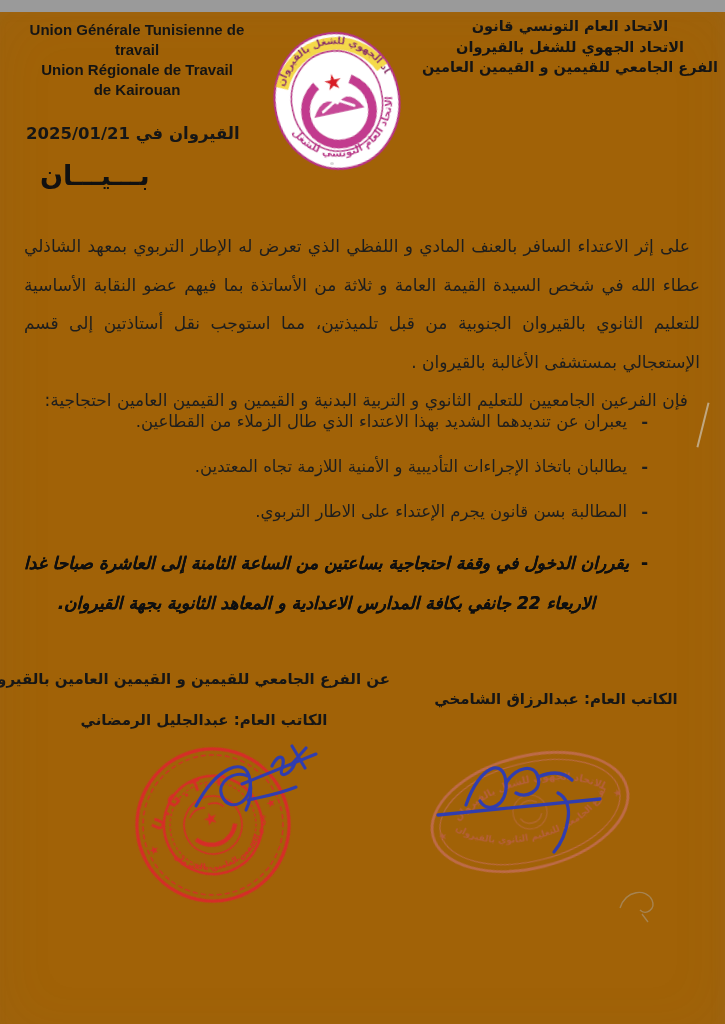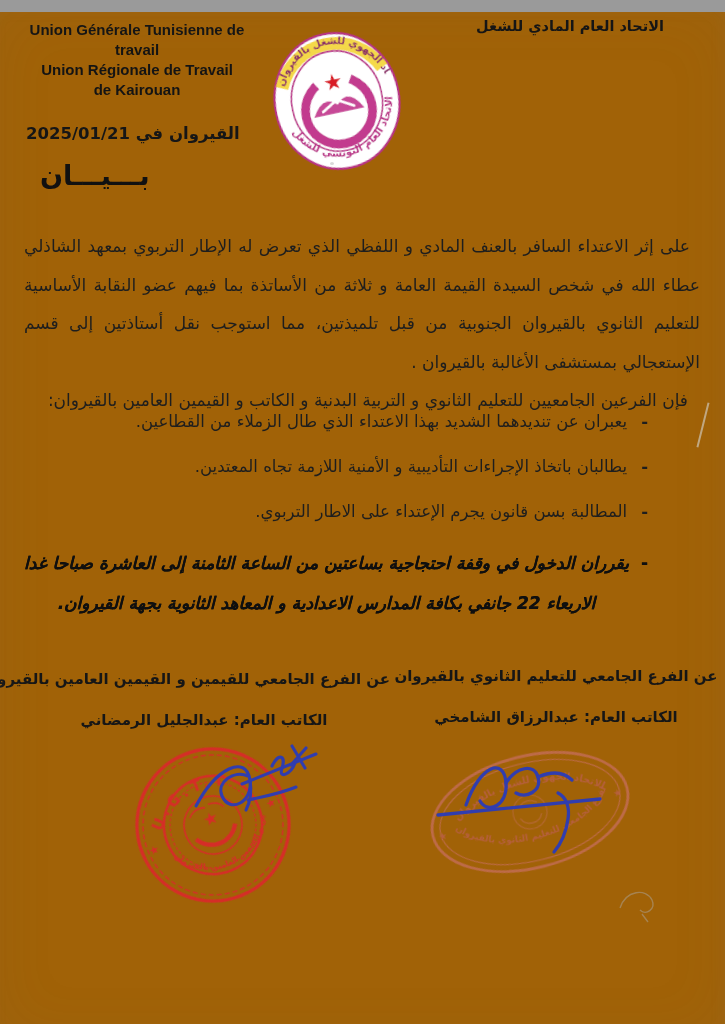--- a/index.html
+++ b/index.html
@@ -117,29 +117,31 @@
         <circle cx="70" cy="86" r="34" fill="none" stroke="#c23a8e" stroke-width="9"></circle>
         <path d="M 70,86 L 46,46 A 47 47 0 0 1 94,46 Z" fill="#fff"></path>
         <path d="M 44,88 Q 57,66 70,80 Q 83,64 96,88 Z" fill="#c23a8e" opacity="0.92"></path>
         <path d="M 54,84 l 14,-8 M 86,84 l -14,-8" stroke="#fff" stroke-width="2.6" stroke-linecap="round"></path>
         <text x="70" y="64" text-anchor="middle" font-size="22" fill="#d81f26">★</text>
       </g>
     </svg>
   </div>
 
   <div class="ar-header">
-    <div>الاتحاد العام المادي للشغل</div>
+    <div>الاتحاد العام التونسي قانون</div>
+    <div>الاتحاد الجهوي للشغل بالقيروان</div>
+    <div>الفرع الجامعي للقيمين و القيمين العامين</div>
   </div>
 
   <div class="date-line">القيروان في 2025/01/21</div>
 
   <h1 class="doc-title">بـــيـــان</h1>
 
   <p class="para para-1">على إثر الاعتداء السافر بالعنف المادي و اللفظي الذي تعرض له الإطار التربوي بمعهد الشاذلي عطاء الله في شخص السيدة القيمة العامة و ثلاثة من الأساتذة بما فيهم عضو النقابة الأساسية للتعليم الثانوي بالقيروان الجنوبية من قبل تلميذتين، مما استوجب نقل أستاذتين إلى قسم الإستعجالي بمستشفى الأغالبة بالقيروان .</p>
-  <p class="para para-2">فإن الفرعين الجامعيين للتعليم الثانوي و التربية البدنية و الكاتب و القيمين العامين بالقيروان:</p>
+  <p class="para para-2">فإن الفرعين الجامعيين للتعليم الثانوي و التربية البدنية و القيمين و القيمين العامين احتجاجية:</p>
 
   <div class="bullets">
     <div class="bullet">
       <span class="dash">-</span>
       <span class="btext">يعبران عن تنديدهما الشديد بهذا الاعتداء الذي طال الزملاء من القطاعين.</span>
     </div>
     <div class="bullet">
       <span class="dash">-</span>
       <span class="btext">يطالبان باتخاذ الإجراءات التأديبية و الأمنية اللازمة تجاه المعتدين.</span>
     </div>
@@ -148,21 +150,20 @@
       <span class="btext">المطالبة بسن قانون يجرم الإعتداء على الاطار التربوي.</span>
     </div>
   </div>
 
   <div class="strike-bullet">
     <span class="dash">-</span>
     <span class="btext">يقرران الدخول في وقفة احتجاجية بساعتين من الساعة الثامنة إلى العاشرة صباحا غدا الاربعاء 22 جانفي بكافة المدارس الاعدادية و المعاهد الثانوية بجهة القيروان.</span>
   </div>
 
   <div class="sig sig-right">
-    <div class="sig-org">عن الفرع الجامعي للتعليم الثانوي بالقيروان</div>
     <div class="sig-name">الكاتب العام: عبدالرزاق الشامخي</div>
   </div>
   <div class="sig sig-left">
     <div class="sig-org">عن الفرع الجامعي للقيمين و القيمين العامين بالقيروان</div>
     <div class="sig-name">الكاتب العام: عبدالجليل الرمضاني</div>
   </div>
 
   <div class="stamp stamp-red">
     <svg viewBox="0 0 170 170" width="170" height="170">
       <defs>

